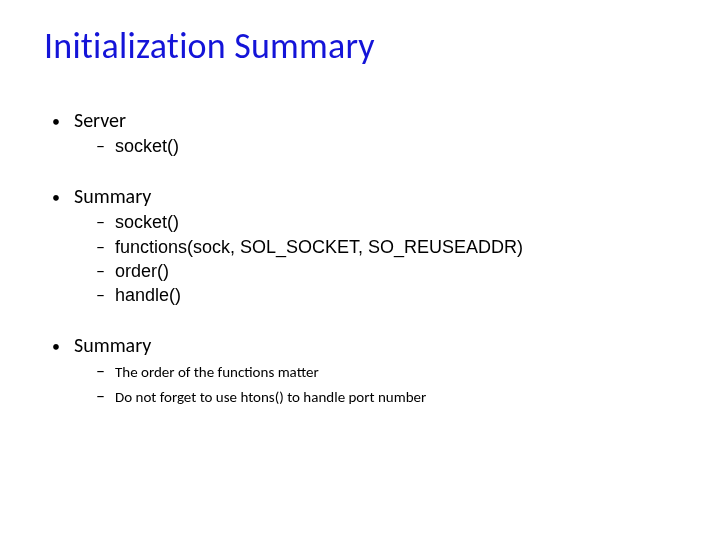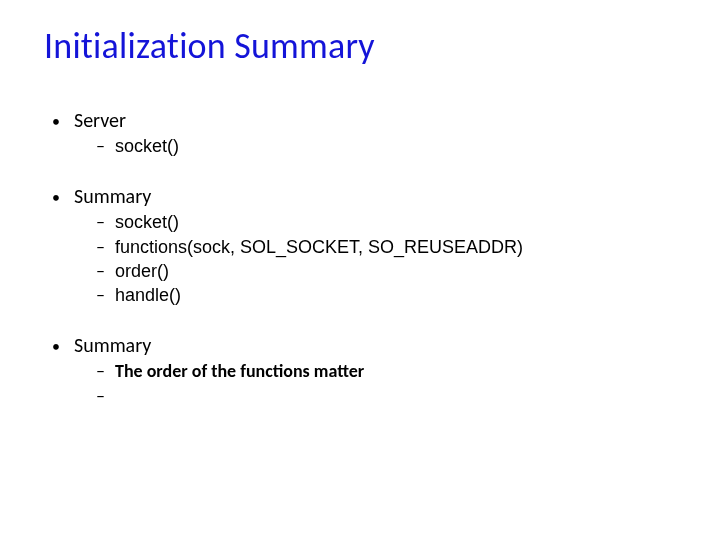--- a/index.html
+++ b/index.html
@@ -39,21 +39,21 @@
     .bullet-lvl2 {
       display: flex;
       align-items: baseline;
       font-size: 18px;
       margin-left: 52px;
       line-height: 1.35;
     }
     .bullet-lvl2 .dash {
       margin-right: 10px;
     }
-    .pitfall-text { font-size: 18px; font-weight: bold; }
+    .pitfall-text { font-size: 15px; }
     .fn { font-family: Liberation Sans, sans-serif; }
   </style>
 </head>
 <body>
 
 <div class="slide">
   <h1 class="title">Initialization Summary</h1>
 
   <div class="bullet-group">
     <div class="bullet-lvl1">
@@ -93,15 +93,16 @@
     <div class="bullet-lvl1">
       <span class="dot">•</span>
       <span>Summary</span>
     </div>
     <div class="bullet-lvl2">
       <span class="dash">–</span>
       <span class="pitfall-text">The order of the functions matter</span>
     </div>
     <div class="bullet-lvl2">
       <span class="dash">–</span>
+      <span class="pitfall-text">Do not forget to use htons() to handle port number</span>
     </div>
   </div>
 </div>
 
 </body></html>

